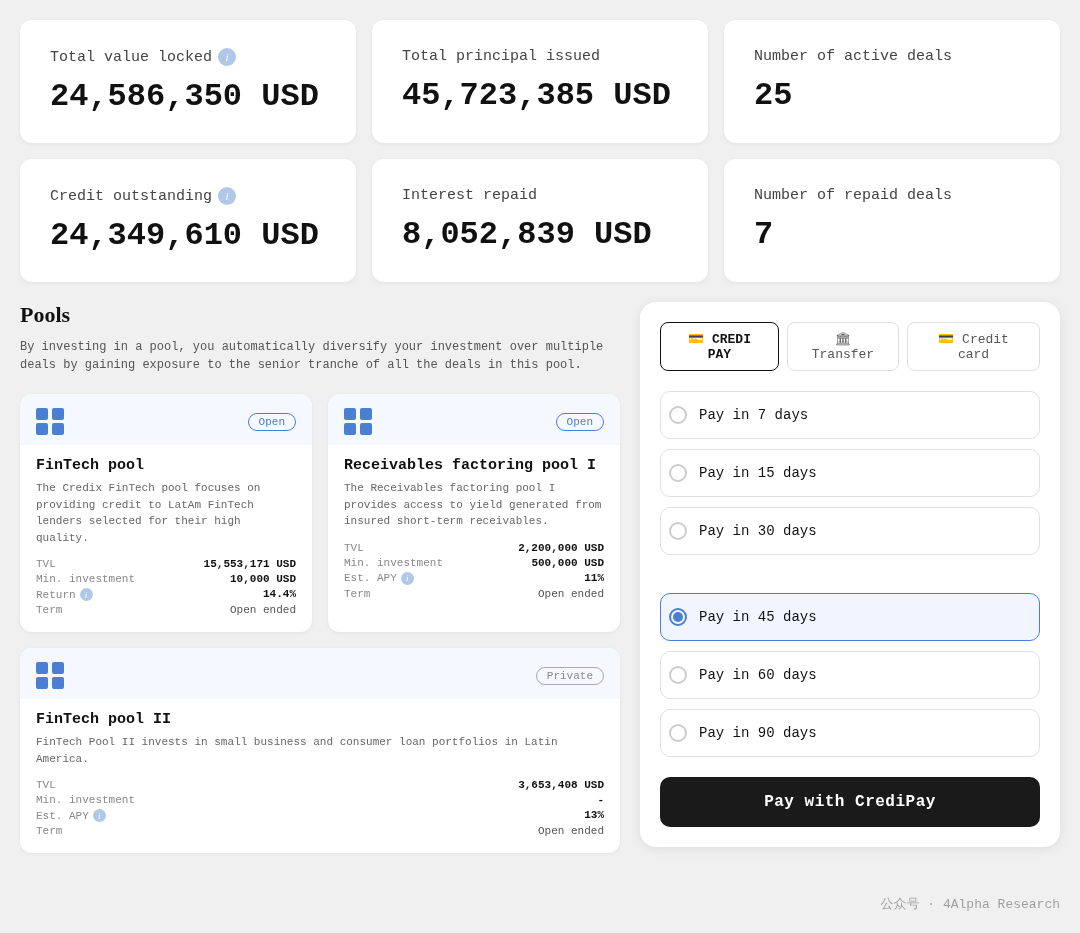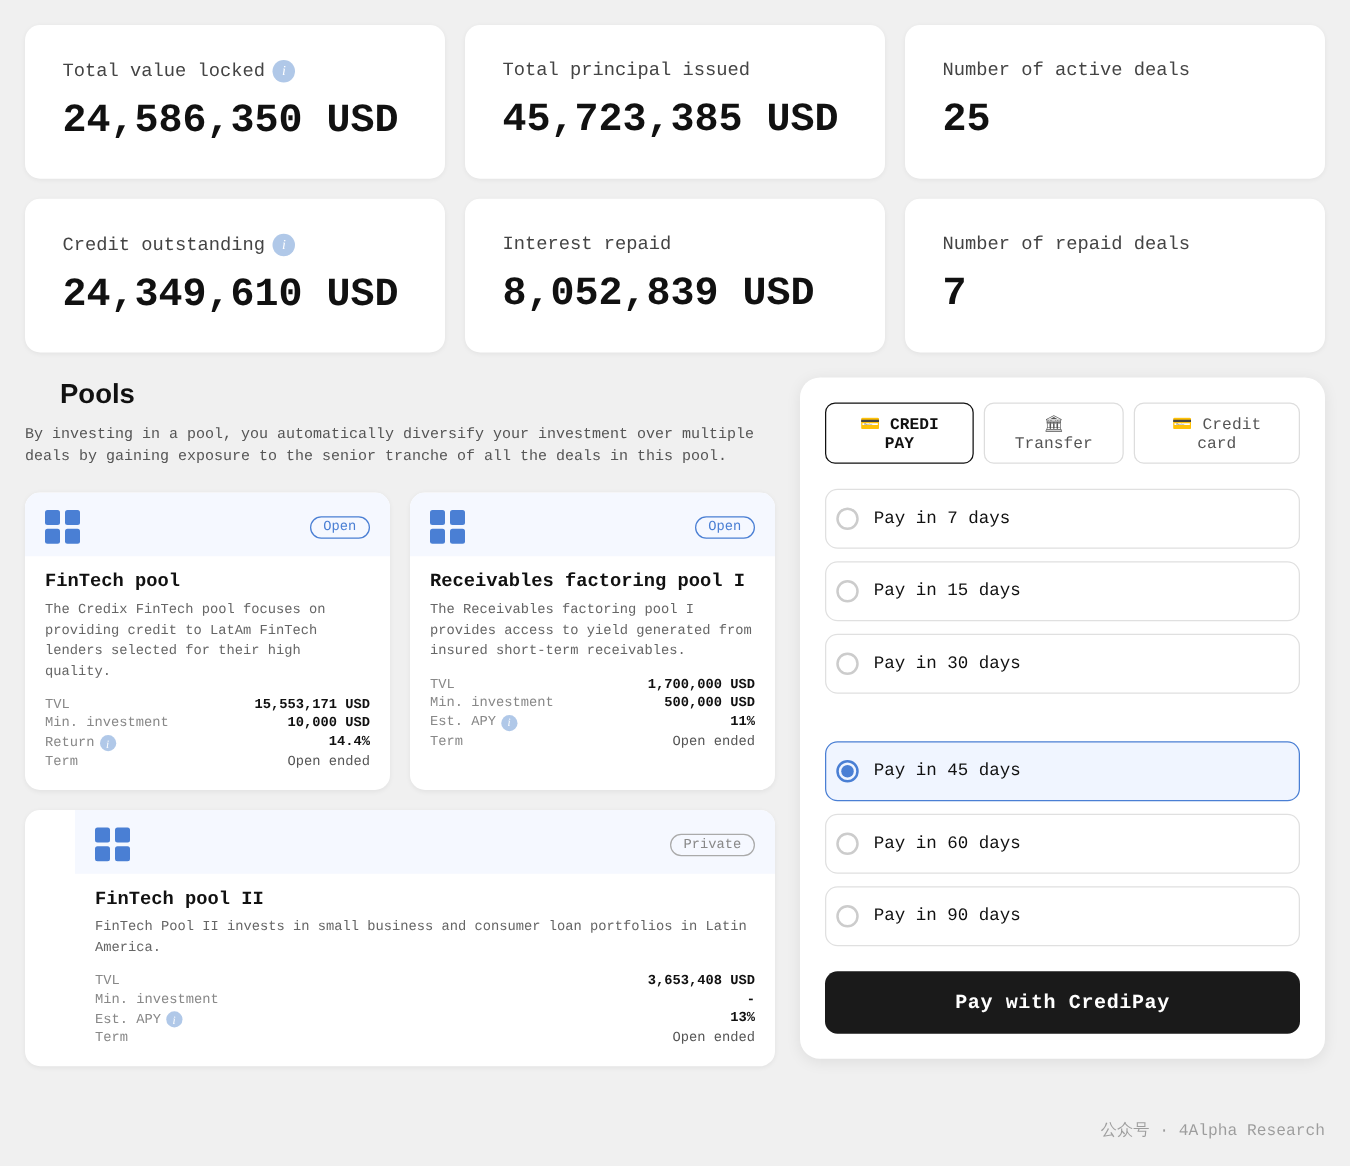--- a/index.html
+++ b/index.html
@@ -73,22 +73,21 @@
     
     .pools-section {
       background: transparent;
     }
 
     .pools-title {
       font-size: 22px;
       font-weight: bold;
       color: #111;
       margin-bottom: 10px;
-      font-family: Liberation Sans, sans-serif;
-      margin-left: 28px;
+      font-family: Liberation Serif, serif;
     }
 
     .pools-description {
       font-size: 12px;
       color: #555;
       margin-bottom: 20px;
       line-height: 1.5;
       font-family: 'Courier New', Courier, monospace;
     }
 
@@ -429,21 +428,21 @@
       </div>
       <div class="pool-card-body">
         <div class="pool-name">Receivables factoring pool I</div>
         <div class="pool-desc">The Receivables factoring pool I provides access to yield generated from insured short-term receivables.</div>
         <div class="pool-stats">
       <div class="pool-stat-row">
         <span class="pool-stat-key">
           TVL
           
         </span>
-        <span class="pool-stat-val ">1,700,000 USD</span>
+        <span class="pool-stat-val ">2,200,000 USD</span>
       </div>
 
       <div class="pool-stat-row">
         <span class="pool-stat-key">
           Min. investment
           
         </span>
         <span class="pool-stat-val ">500,000 USD</span>
       </div>
 
@@ -458,21 +457,21 @@
       <div class="pool-stat-row">
         <span class="pool-stat-key">
           Term
           
         </span>
         <span class="pool-stat-val open-ended">Open ended</span>
       </div>
     </div>
       </div>
     </div>
-          <div class="pool-card pool-card-wide" style="grid-column: span 2; margin-top: 0px; padding-left: 40px;">
+          <div class="pool-card pool-card-wide" style="grid-column: span 2; margin-top: 0px;">
       <div class="pool-card-header">
         <div class="pool-icon">
           <div class="pool-icon-square"></div>
           <div class="pool-icon-square"></div>
           <div class="pool-icon-square"></div>
           <div class="pool-icon-square"></div>
         </div>
         <span class="pool-badge private">Private</span>
       </div>
       <div class="pool-card-body">

